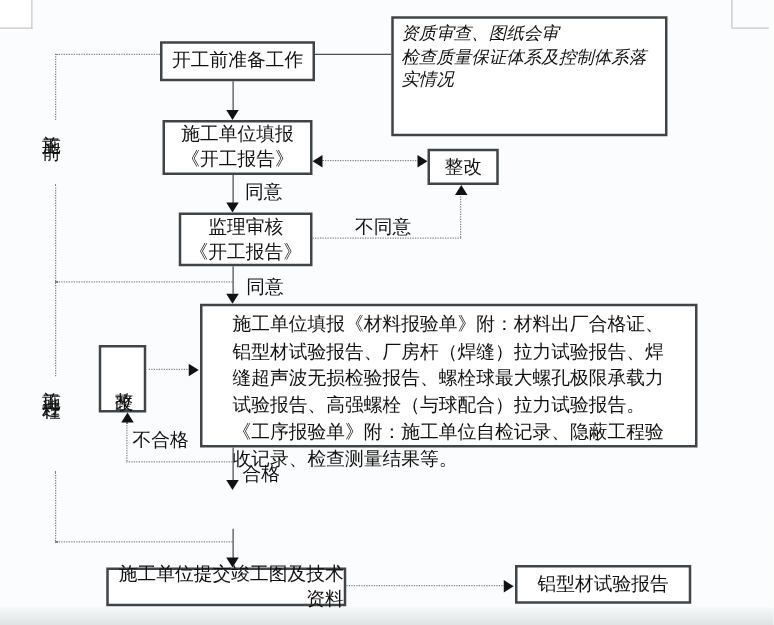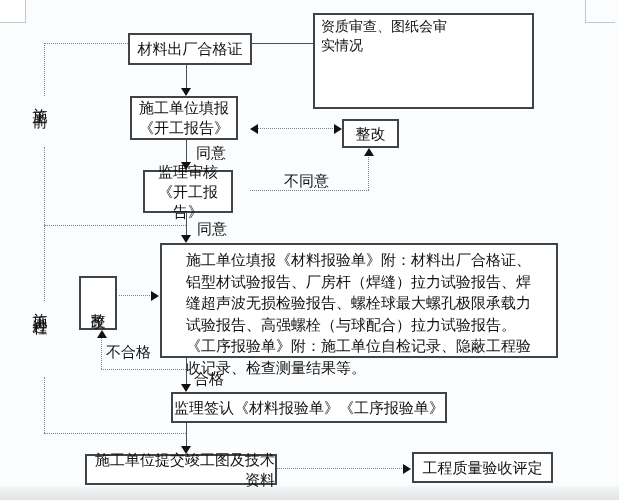--- a/index.html
+++ b/index.html
@@ -59,21 +59,21 @@
   }
   .stage-label{
     position:absolute;
     writing-mode:vertical-rl;text-orientation:upright;
     font-size:15px;letter-spacing:3px;color:#111;white-space:nowrap;
   }
   .vert-text{
     writing-mode:vertical-rl;text-orientation:upright;
     letter-spacing:2px;
   }
-  .detail-lines{font-size:14px;line-height:18.5px;}
+  .detail-lines{font-size:14px;line-height:18.5px;font-style:italic;}
 </style>
 </head>
 <body>
 
 <div id="stage">
 
   <div class="bottom-strip"></div>
   <div class="corner-tl"></div>
   <div class="corner-tr-v"></div>
   <div class="corner-tr-h"></div>
@@ -83,51 +83,52 @@
   <div class="stage-label" style="left:30px;top:96px;">施工前</div>
   <div class="vline dotted fine" style="left:44px;top:147px;height:78px;"></div>
   <div class="hline dotted fine" style="left:44px;top:225px;width:142px;"></div>
 
   <div class="vline dotted fine" style="left:44px;top:225px;height:76px;"></div>
   <div class="stage-label" style="left:30px;top:301px;">施工过程</div>
   <div class="vline dotted fine" style="left:44px;top:377px;height:56px;"></div>
   <div class="hline dotted fine" style="left:44px;top:433px;width:142px;"></div>
 
   <div class="fbox" style="left:128px;top:33px;width:124px;height:32px;">
-    <span>材料出厂合格证</span>
+    <span>开工前准备工作</span>
   </div>
 
   <div class="hline solid" style="left:252px;top:43px;width:61px;"></div>
 
   <div class="fbox left-align detail-lines" style="left:313px;top:13px;width:221px;height:96px;padding:2px 6px;justify-content:flex-start;">
     <div>资质审查、图纸会审</div>
+    <div>检查质量保证体系及控制体系落</div>
     <div>实情况</div>
   </div>
 
   <div class="vline solid" style="left:186px;top:65px;height:26px;"></div>
   <div class="ah ah-down" style="left:181px;top:88px;"></div>
 
-  <div class="fbox" style="left:130px;top:96px;width:108px;height:44px;">
+  <div class="fbox" style="left:130px;top:96px;width:120px;height:44px;">
     <div>施工单位填报</div>
     <div>《开工报告》</div>
   </div>
 
   <div class="hline dotted fine" style="left:257px;top:128px;width:78px;"></div>
   <div class="ah ah-left" style="left:250px;top:124px;"></div>
   <div class="ah ah-right" style="left:334px;top:124px;"></div>
 
   <div class="fbox" style="left:342px;top:119px;width:57px;height:29px;">
     <span>整改</span>
   </div>
 
   <div class="vline solid" style="left:186px;top:140px;height:23px;"></div>
   <div class="ah ah-down" style="left:181px;top:162px;"></div>
   <div class="edge-label" style="left:196px;top:144px;">同意</div>
 
-  <div class="fbox" style="left:143px;top:170px;width:90px;height:43px;">
+  <div class="fbox" style="left:143px;top:170px;width:107px;height:43px;">
     <div>监理审核</div>
     <div>《开工报告》</div>
   </div>
 
   <div class="hline dotted fine" style="left:250px;top:190px;width:119px;"></div>
   <div class="vline dotted fine" style="left:368px;top:153px;height:37px;"></div>
   <div class="ah ah-up" style="left:364px;top:148px;"></div>
   <div class="edge-label" style="left:284px;top:172px;">不同意</div>
 
   <div class="vline solid" style="left:186px;top:213px;height:22px;"></div>
@@ -147,31 +148,28 @@
 
   <div class="hline dotted fine" style="left:101px;top:369px;width:85px;"></div>
   <div class="vline dotted fine" style="left:101px;top:337px;height:32px;"></div>
   <div class="ah ah-up" style="left:97px;top:330px;"></div>
   <div class="edge-label" style="left:106px;top:343px;">不合格</div>
 
   <div class="vline solid" style="left:186px;top:358px;height:27px;"></div>
   <div class="ah ah-down" style="left:181px;top:384px;"></div>
   <div class="edge-label" style="left:194px;top:370px;font-family:Liberation Serif, serif;">合格</div>
 
-  <div class="fbox" style="left:171px;top:392px;width:276px;height:31px;">
-    <span>监理签认《材料报验单》《工序报验单》</span>
-  </div>
 
   <div class="vline solid" style="left:186px;top:423px;height:24px;"></div>
   <div class="ah ah-down" style="left:181px;top:446px;"></div>
 
   <div class="fbox" style="left:85px;top:454px;width:192px;height:31px;text-align:right;">
     <span>施工单位提交竣工图及技术资料</span>
   </div>
 
   <div class="hline dotted fine" style="left:277px;top:468px;width:127px;"></div>
   <div class="ah ah-right" style="left:403px;top:464px;"></div>
 
   <div class="fbox" style="left:412px;top:452px;width:141px;height:31px;">
-    <span>工程质量验收评定</span>
+    <span>铝型材试验报告</span>
   </div>
 
 </div>
 
 </body></html>

